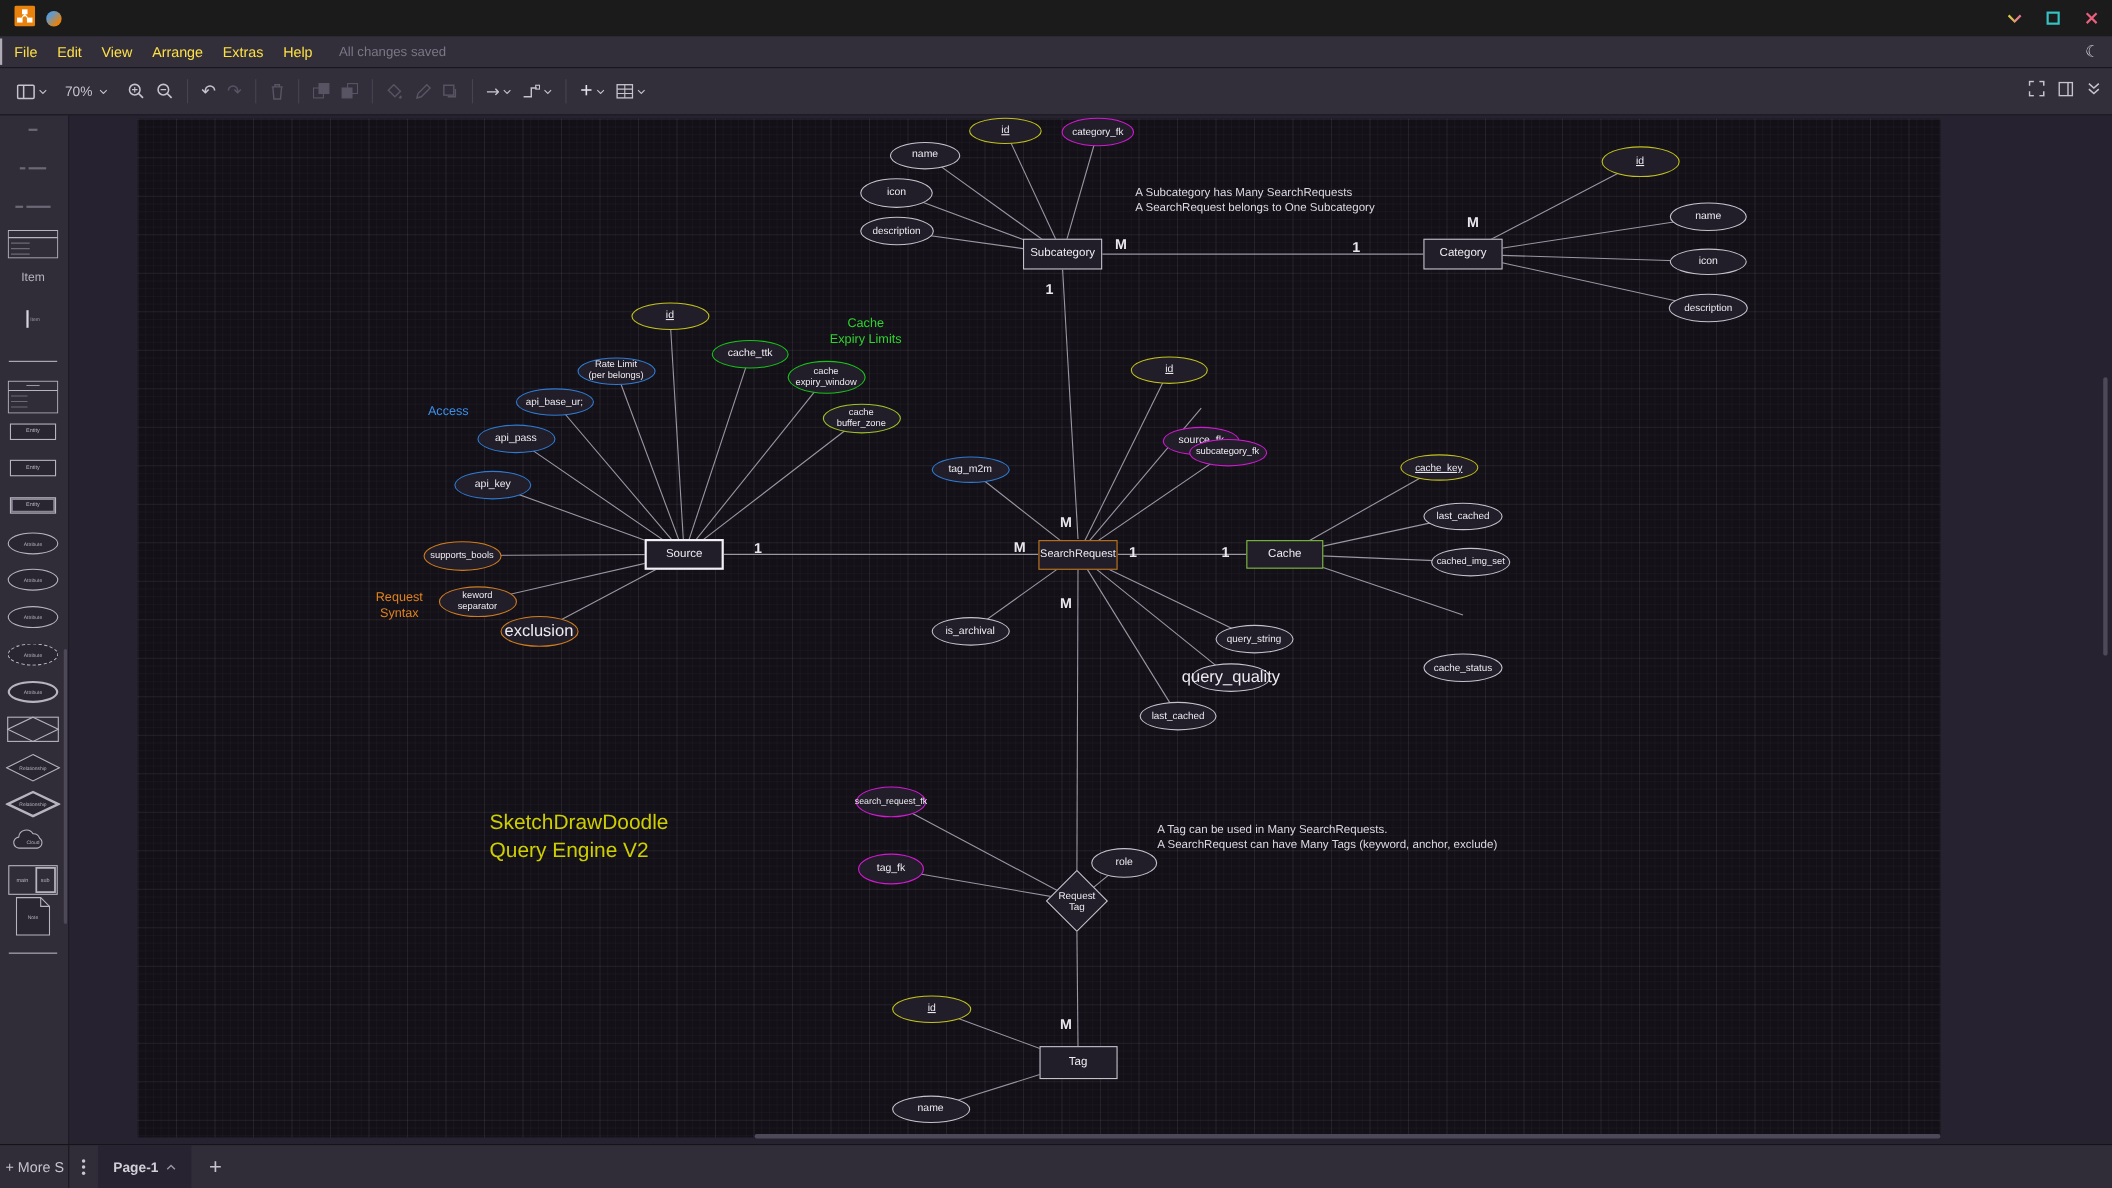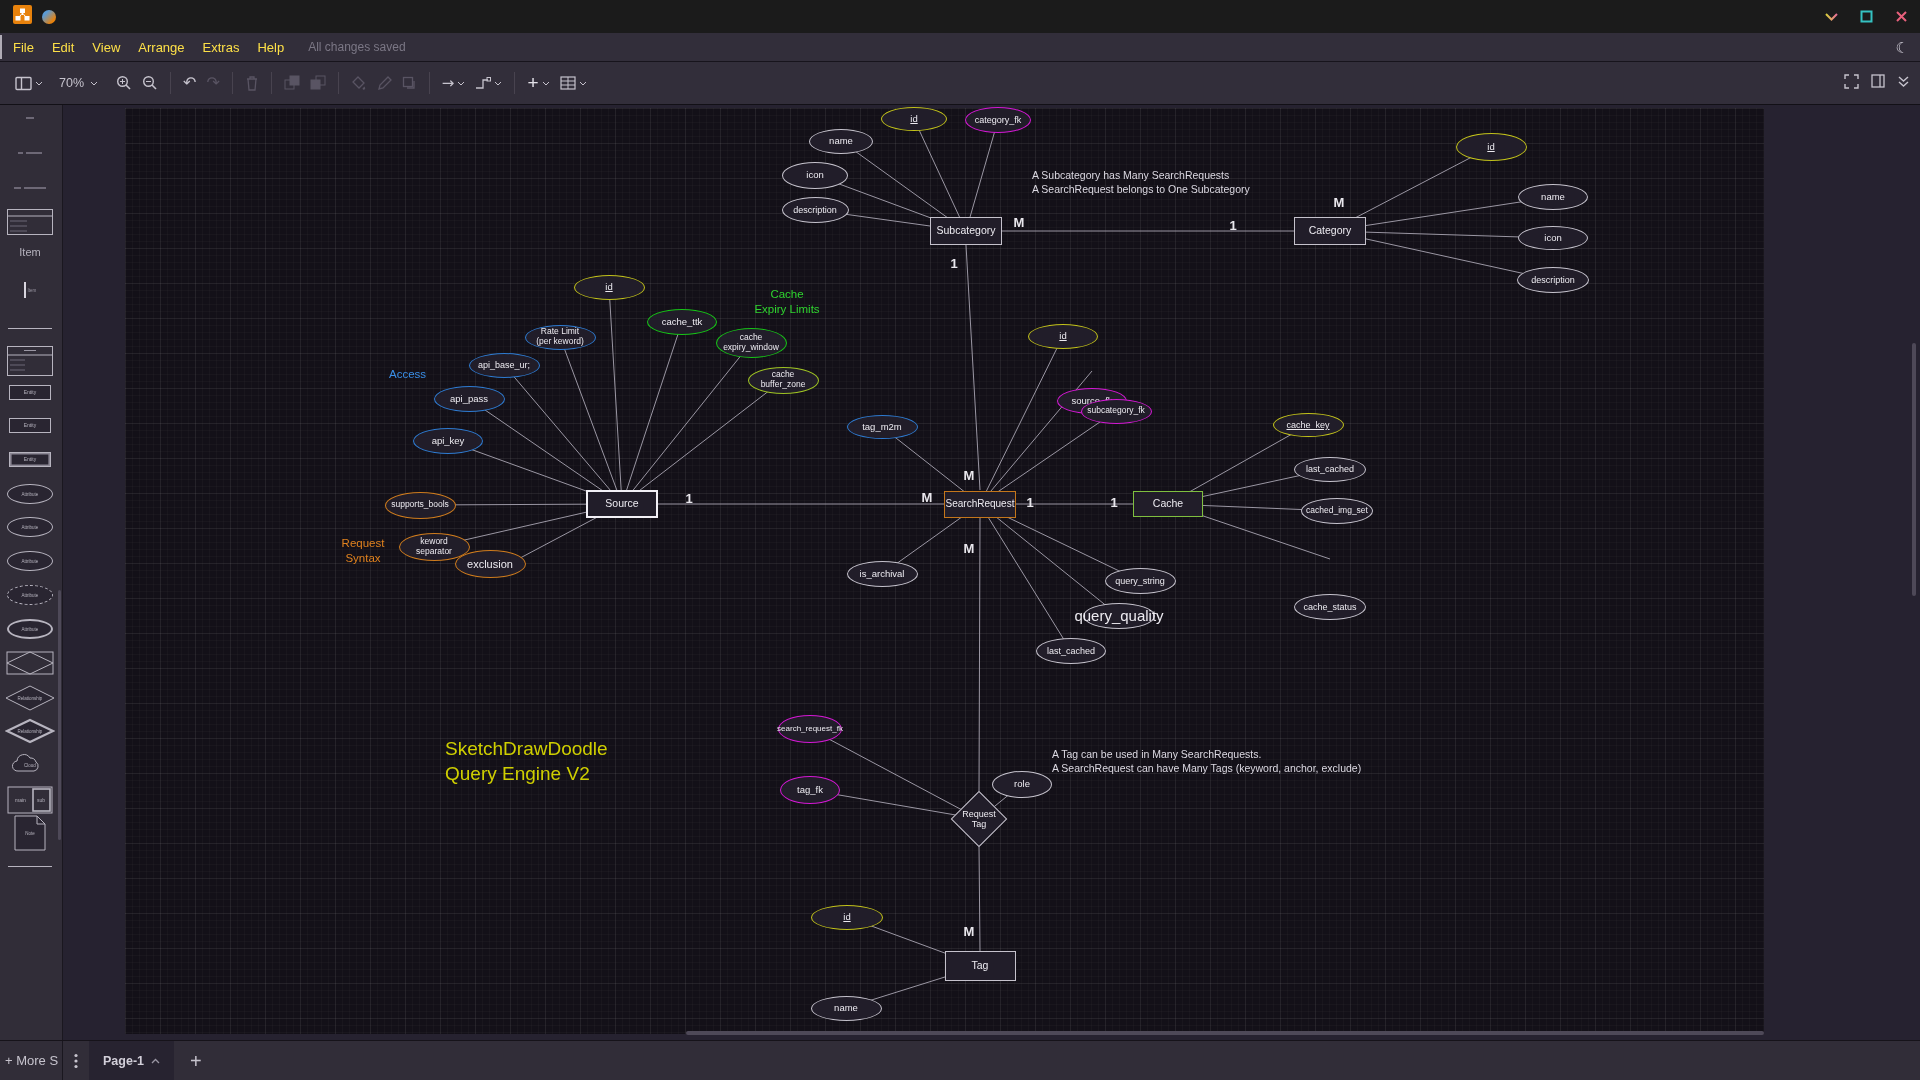--- a/index.html
+++ b/index.html
@@ -475,21 +475,21 @@
         <span class="">icon</span>
       </div>
       <div class="node ellipse" style="left: 1454px; top: 162px; width: 72px; height: 26px; font-size: 9px; border-color: rgb(197, 194, 204); border-width: 1.2px;">
         <span class="">description</span>
       </div>
       <div class="node ellipse" style="left: 510.5px; top: 169.5px; width: 71px; height: 25px; font-size: 9.5px; border-color: rgb(194, 194, 26); border-width: 1.5px;">
         <span class="u">id</span>
       </div>
       <div class="node ellipse" style="left: 461.5px; top: 219.5px; width: 71px; height: 25px; font-size: 8.5px; border-color: rgb(46, 123, 209); border-width: 1.5px;">
         <span class="">Rate Limit
-(per keword)</span>
+(per belongs)</span>
       </div>
       <div class="node ellipse" style="left: 405.5px; top: 247.5px; width: 71px; height: 25px; font-size: 9px; border-color: rgb(46, 123, 209); border-width: 1.5px;">
         <span class="">api_base_ur;</span>
       </div>
       <div class="node ellipse" style="left: 370.5px; top: 281px; width: 71px; height: 26px; font-size: 9.5px; border-color: rgb(46, 123, 209); border-width: 1.5px;">
         <span class="">api_pass</span>
       </div>
       <div class="node ellipse" style="left: 350px; top: 323px; width: 70px; height: 26px; font-size: 9.5px; border-color: rgb(46, 123, 209); border-width: 1.5px;">
         <span class="">api_key</span>
       </div>
@@ -504,21 +504,21 @@
         <span class="">cache
 buffer_zone</span>
       </div>
       <div class="node ellipse" style="left: 321.5px; top: 386.5px; width: 71px; height: 27px; font-size: 8.5px; border-color: rgb(207, 124, 29); border-width: 1.5px;">
         <span class="">supports_bools</span>
       </div>
       <div class="node ellipse" style="left: 335.5px; top: 428px; width: 71px; height: 28px; font-size: 8.5px; border-color: rgb(207, 124, 29); border-width: 1.5px;">
         <span class="">keword
 separator</span>
       </div>
-      <div class="node ellipse" style="left: 391.5px; top: 445px; width: 71px; height: 28px; font-size: 11px; border-color: rgb(207, 124, 29); border-width: 1.5px;">
+      <div class="node ellipse" style="left: 391.5px; top: 455px; width: 71px; height: 28px; font-size: 15px; border-color: rgb(207, 124, 29); border-width: 1.5px;">
         <span class="">exclusion</span>
       </div>
       <div class="node ellipse" style="left: 783.5px; top: 310px; width: 71px; height: 24px; font-size: 9.5px; border-color: rgb(46, 123, 209); border-width: 1.5px;">
         <span class="">tag_m2m</span>
       </div>
       <div class="node ellipse" style="left: 965px; top: 218.5px; width: 70px; height: 25px; font-size: 9.5px; border-color: rgb(194, 194, 26); border-width: 1.5px;">
         <span class="u">id</span>
       </div>
       <div class="node ellipse" style="left: 994px; top: 253px; width: 70px; height: 26px; font-size: 9.5px; border-color: rgb(212, 24, 212); border-width: 1.5px; margin-top: 30px;">
         <span class="">source_fk</span>

